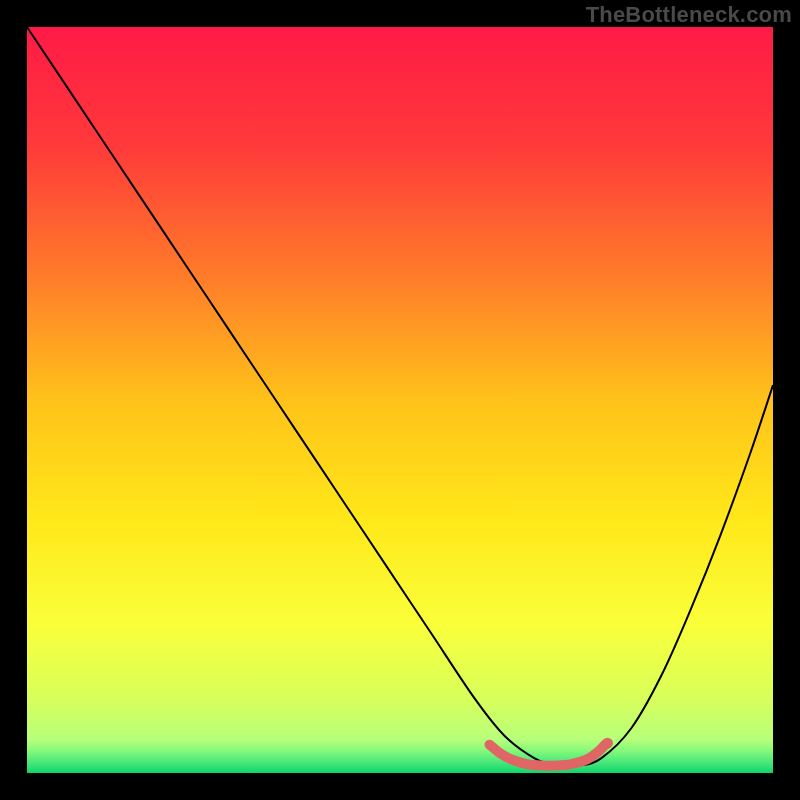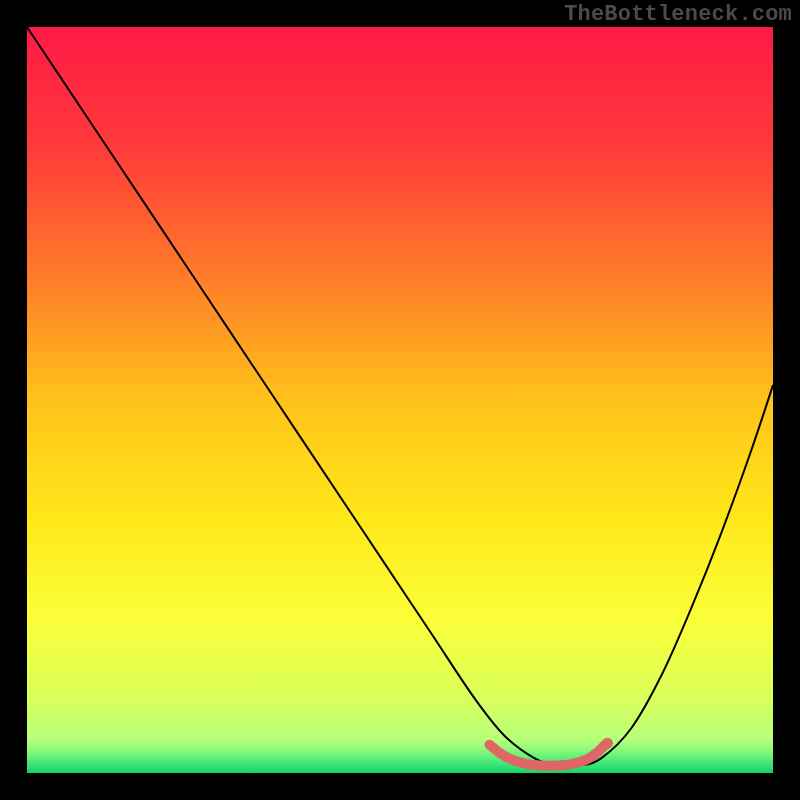--- a/index.html
+++ b/index.html
@@ -19,21 +19,20 @@
   }
   .watermark {
     position: absolute;
     top: 2px;
     right: 8px;
     color: #4a4a4a;
     font-size: 22px;
     font-weight: 600;
     letter-spacing: 0.2px;
     z-index: 3;
-    font-family: Liberation Mono, monospace;
   }
   svg.plot {
     position: absolute;
     left: 0;
     top: 0;
   }
 </style>
 </head>
 <body>
 

